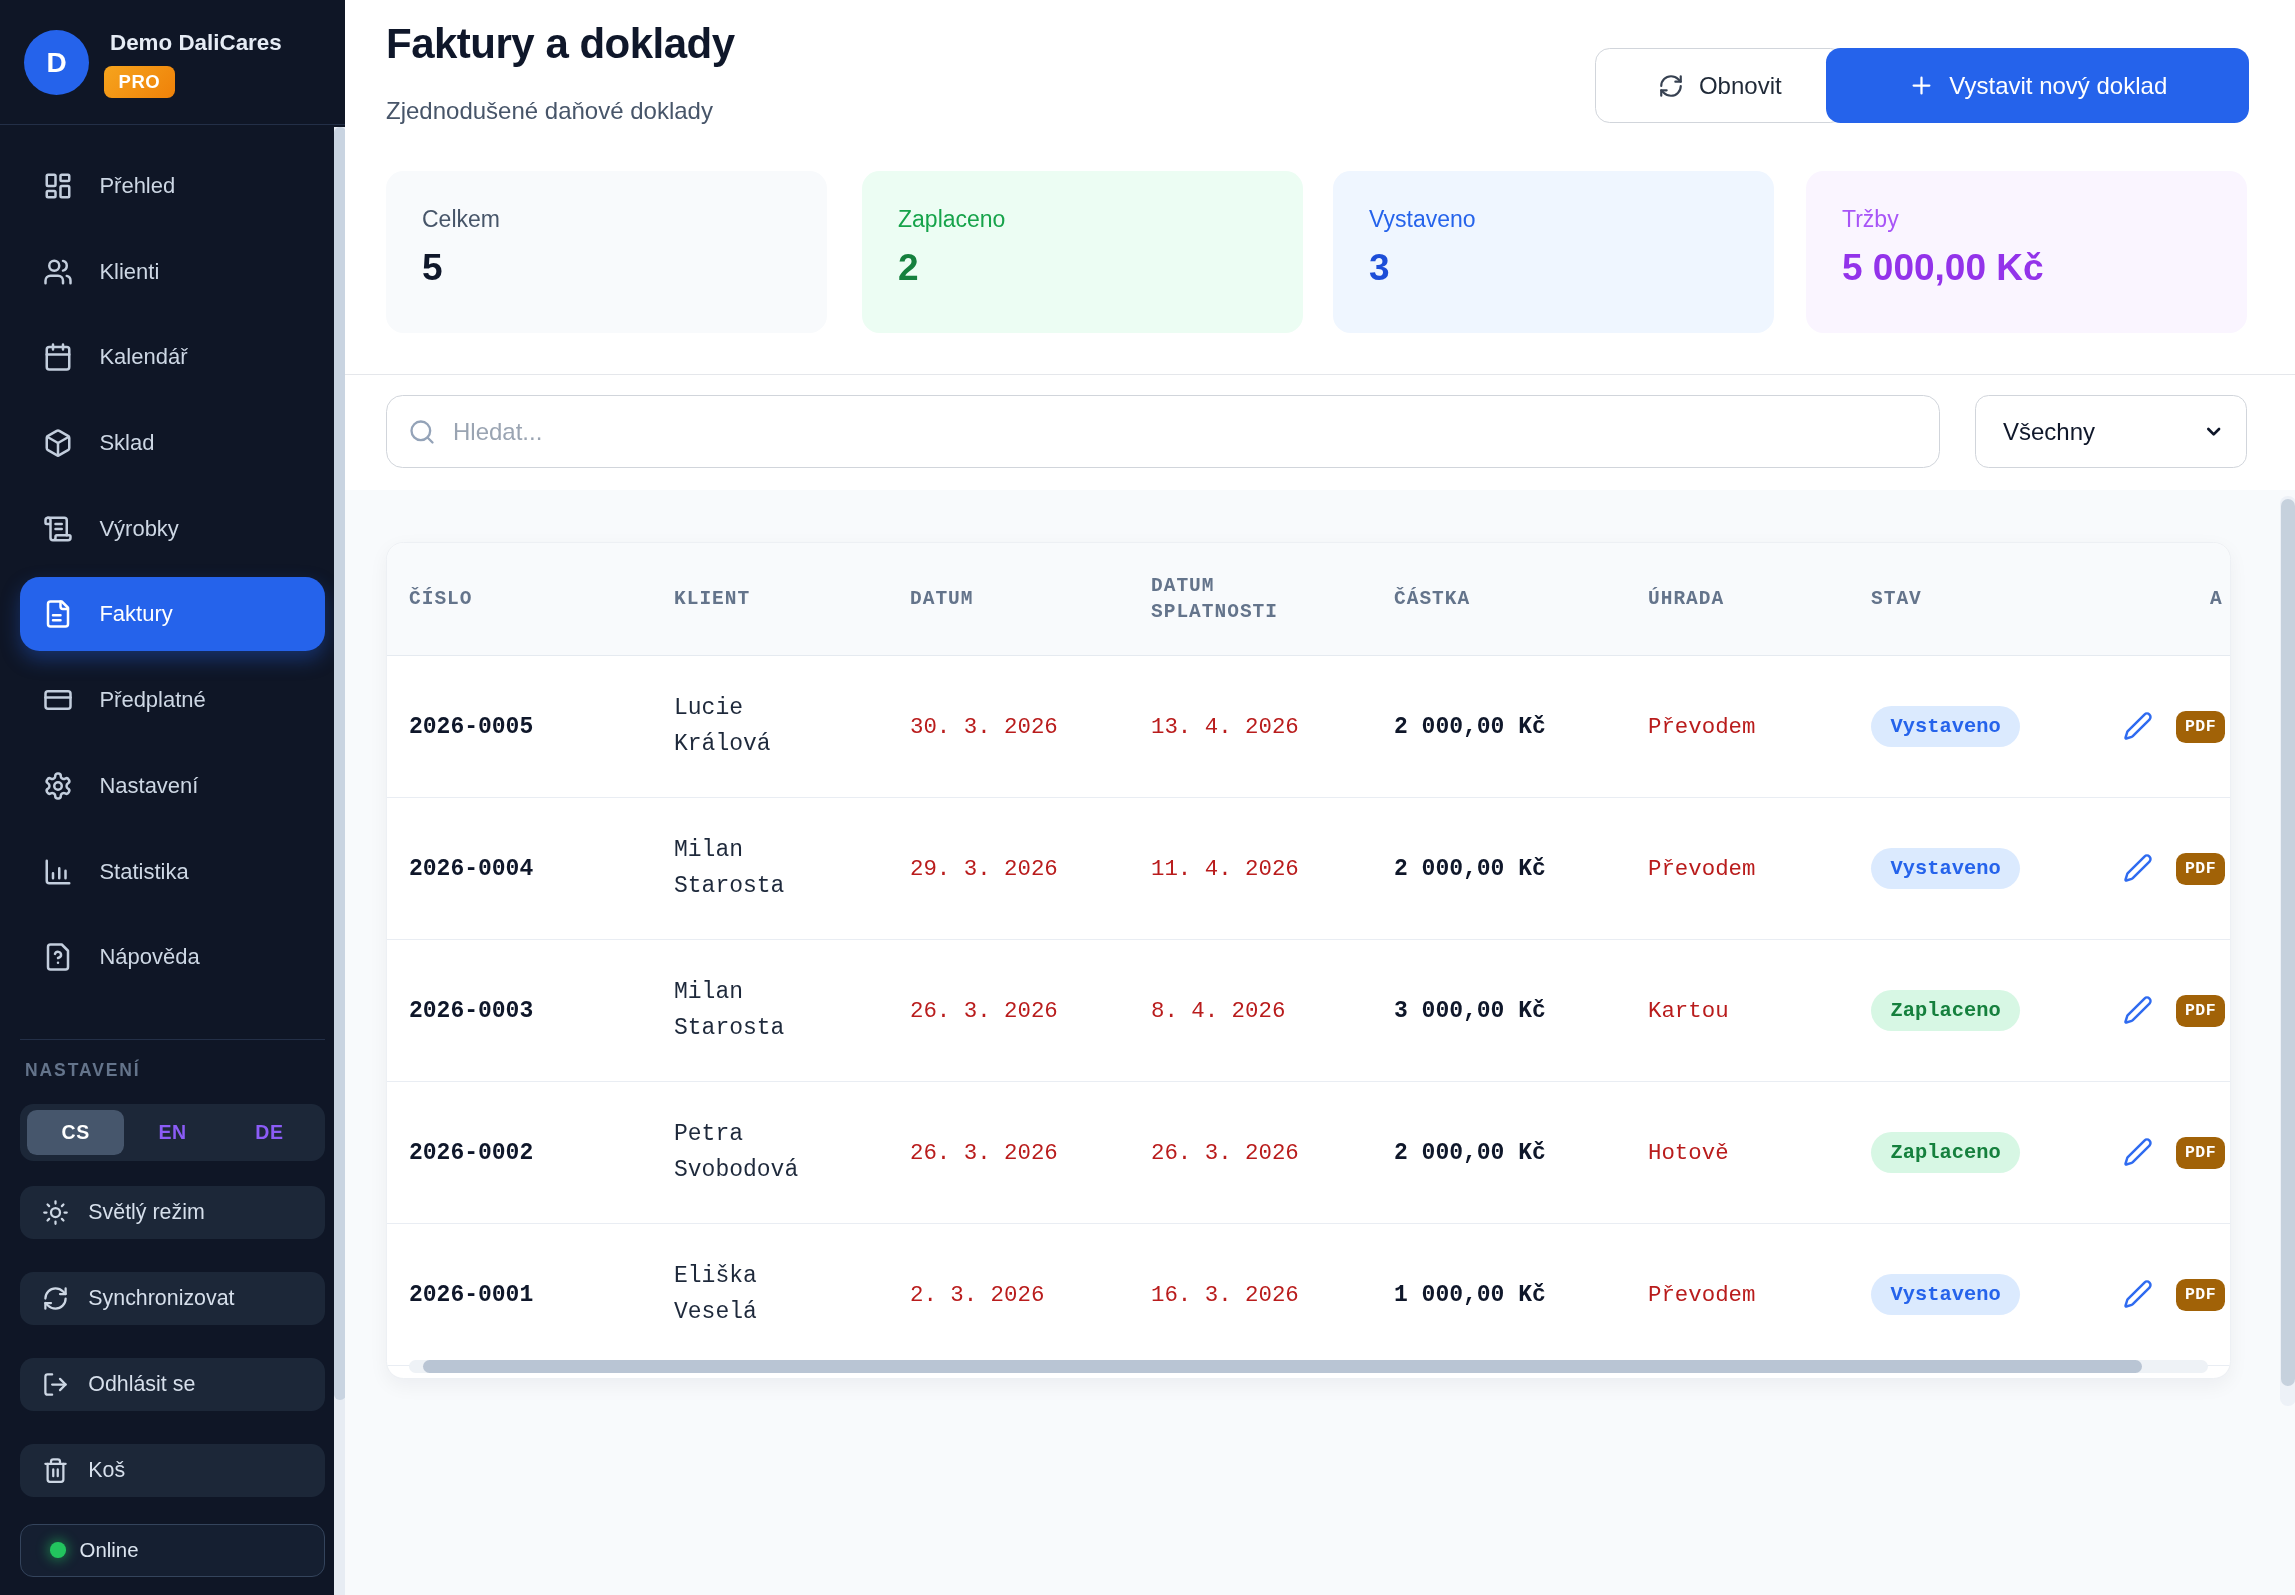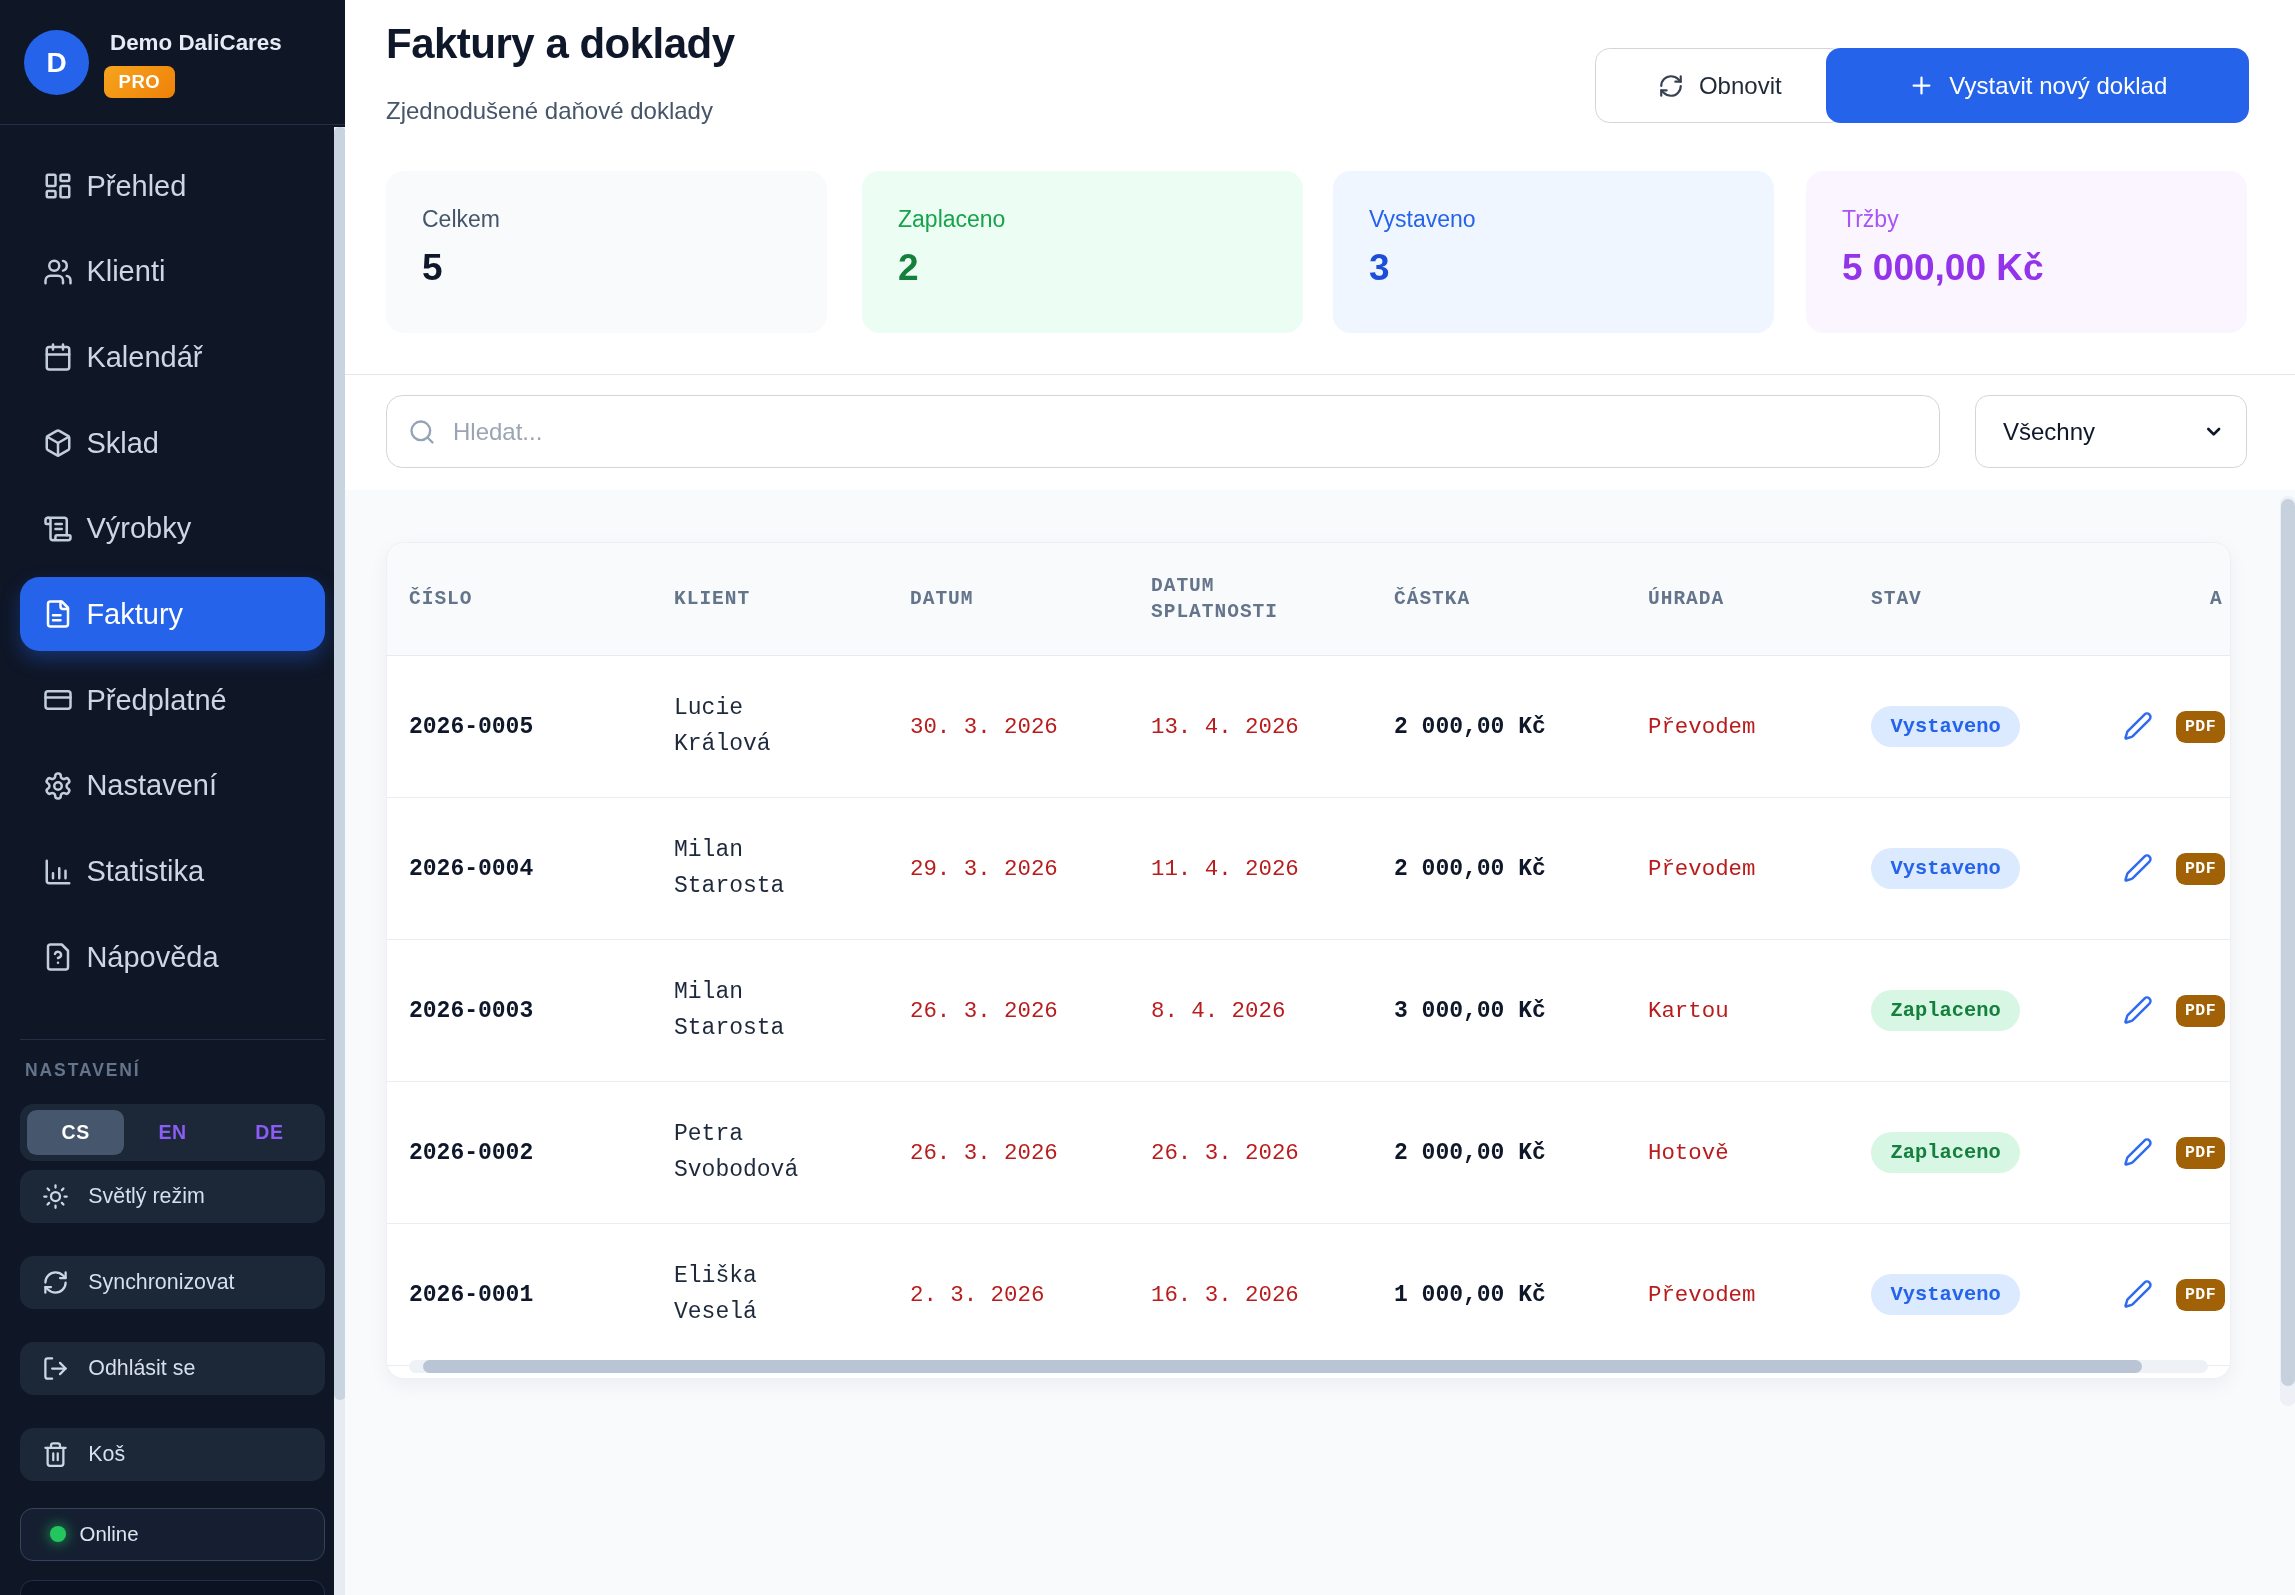--- a/index.html
+++ b/index.html
@@ -8,37 +8,37 @@
   
   .sidebar{position:absolute;left:0;top:0;width:345px;height:1595px;background:#0f1626;overflow:hidden;}
   .ws{height:125px;border-bottom:1.5px solid #232f47;position:relative;box-sizing:border-box;}
   .avatar{position:absolute;left:24px;top:30px;width:65px;height:65px;border-radius:50%;background:#2563eb;
           color:#fff;font-size:28px;font-weight:700;display:flex;align-items:center;justify-content:center;}
   .ws-name{position:absolute;left:110px;top:30px;font-size:22.4px;font-weight:700;color:#e6ecf5;}
   .pro{position:absolute;left:104px;top:66px;height:32px;line-height:32px;padding:0 14.6px;border-radius:7.8px;
        background:linear-gradient(135deg,#f6a41d,#ef8109);color:#fff;font-size:18.5px;font-weight:700;letter-spacing:0.5px;}
 
   .nav{padding:24px 20.4px 0 20.4px;}
-  .nav-item{height:74px;margin-bottom:11.7px;display:flex;align-items:center;gap:13px;padding-left:23px;
-            border-radius:19.5px;color:#cdd7e4;font-size:29px;font-weight:500;cursor:pointer;box-sizing:border-box;}
+  .nav-item{height:74px;margin-bottom:11.7px;display:flex;align-items:center;gap:26px;padding-left:23px;
+            border-radius:19.5px;color:#cdd7e4;font-size:22px;font-weight:500;cursor:pointer;box-sizing:border-box;}
   .nav-item svg{width:30px;height:30px;flex:0 0 30px;stroke:#c3cedd;}
   .nav-item.active{background:#2563eb;color:#ffffff;box-shadow:0 8.8px 19.5px rgba(37,99,235,.35);}
   .nav-item.active svg{stroke:#ffffff;}
 
   .side-divider{margin:45px 20.4px 0 20.4px;border-top:1.5px solid #232f47;}
   .settings-label{margin:19.5px 0 0 25px;font-size:17.5px;font-weight:600;letter-spacing:1.9px;color:#64748b;}
 
   .lang-toggle{margin:23px 20.4px 0 20.4px;height:57px;background:#1c2738;border-radius:13.6px;display:flex;align-items:center;padding:0 6.8px;box-sizing:border-box;}
   .lang-btn{flex:1;height:45px;border-radius:9.7px;display:flex;align-items:center;justify-content:center;
             font-size:19.5px;font-weight:700;color:#8b5cf6;cursor:pointer;letter-spacing:0.5px;}
   .lang-btn.active{background:#46566c;color:#ffffff;}
 
   .side-btn{margin:33px 20.4px 0 20.4px;height:53px;background:#1c2738;border-radius:13.6px;display:flex;align-items:center;
             gap:19.5px;padding-left:21.4px;color:#d6dfeb;font-size:21.4px;cursor:pointer;box-sizing:border-box;}
-  .side-btn.first{margin-top:9px;}
+  .side-btn.first{margin-top:25px;}
   .side-btn svg{width:27px;height:27px;flex:0 0 27px;stroke:#cdd7e4;}
 
   .online-box{margin:27px 20.4px 0 20.4px;height:53px;background:#151f31;border:1.5px solid #34445c;border-radius:13px;
               display:flex;align-items:center;gap:13.6px;padding-left:29px;box-sizing:border-box;}
   .online-dot{width:15.6px;height:15.6px;border-radius:50%;background:#22c55e;box-shadow:0 0 11.7px 2.9px rgba(34,197,94,.45);}
   .online-label{color:#dbe4ef;font-size:20.4px;}
   .partial-box{margin:19.5px 20.4px 0 20.4px;height:39px;background:#0b1322;border:1.5px solid #232f47;border-radius:12.6px 12.6px 0 0;}
 
   
   .side-scroll{position:absolute;left:334px;top:127px;width:11.7px;height:1468px;background:#e7ecf3;}

